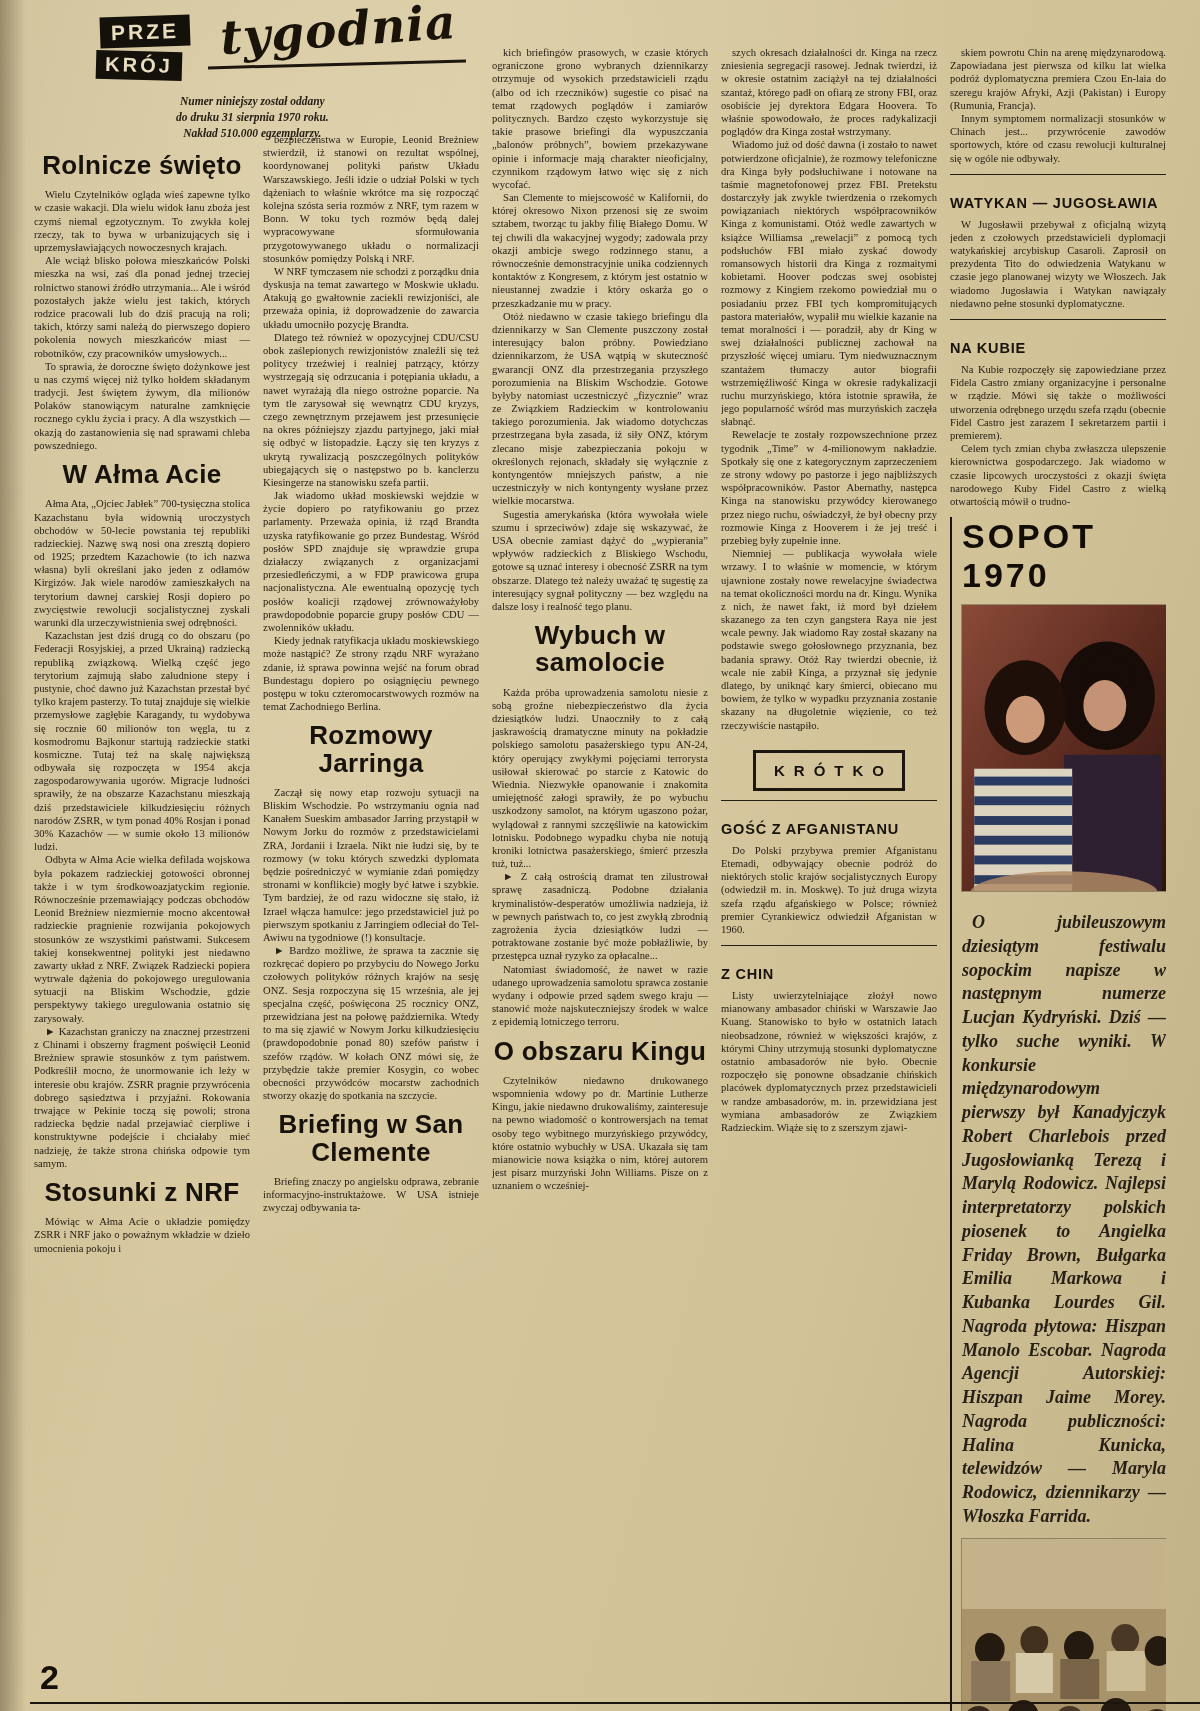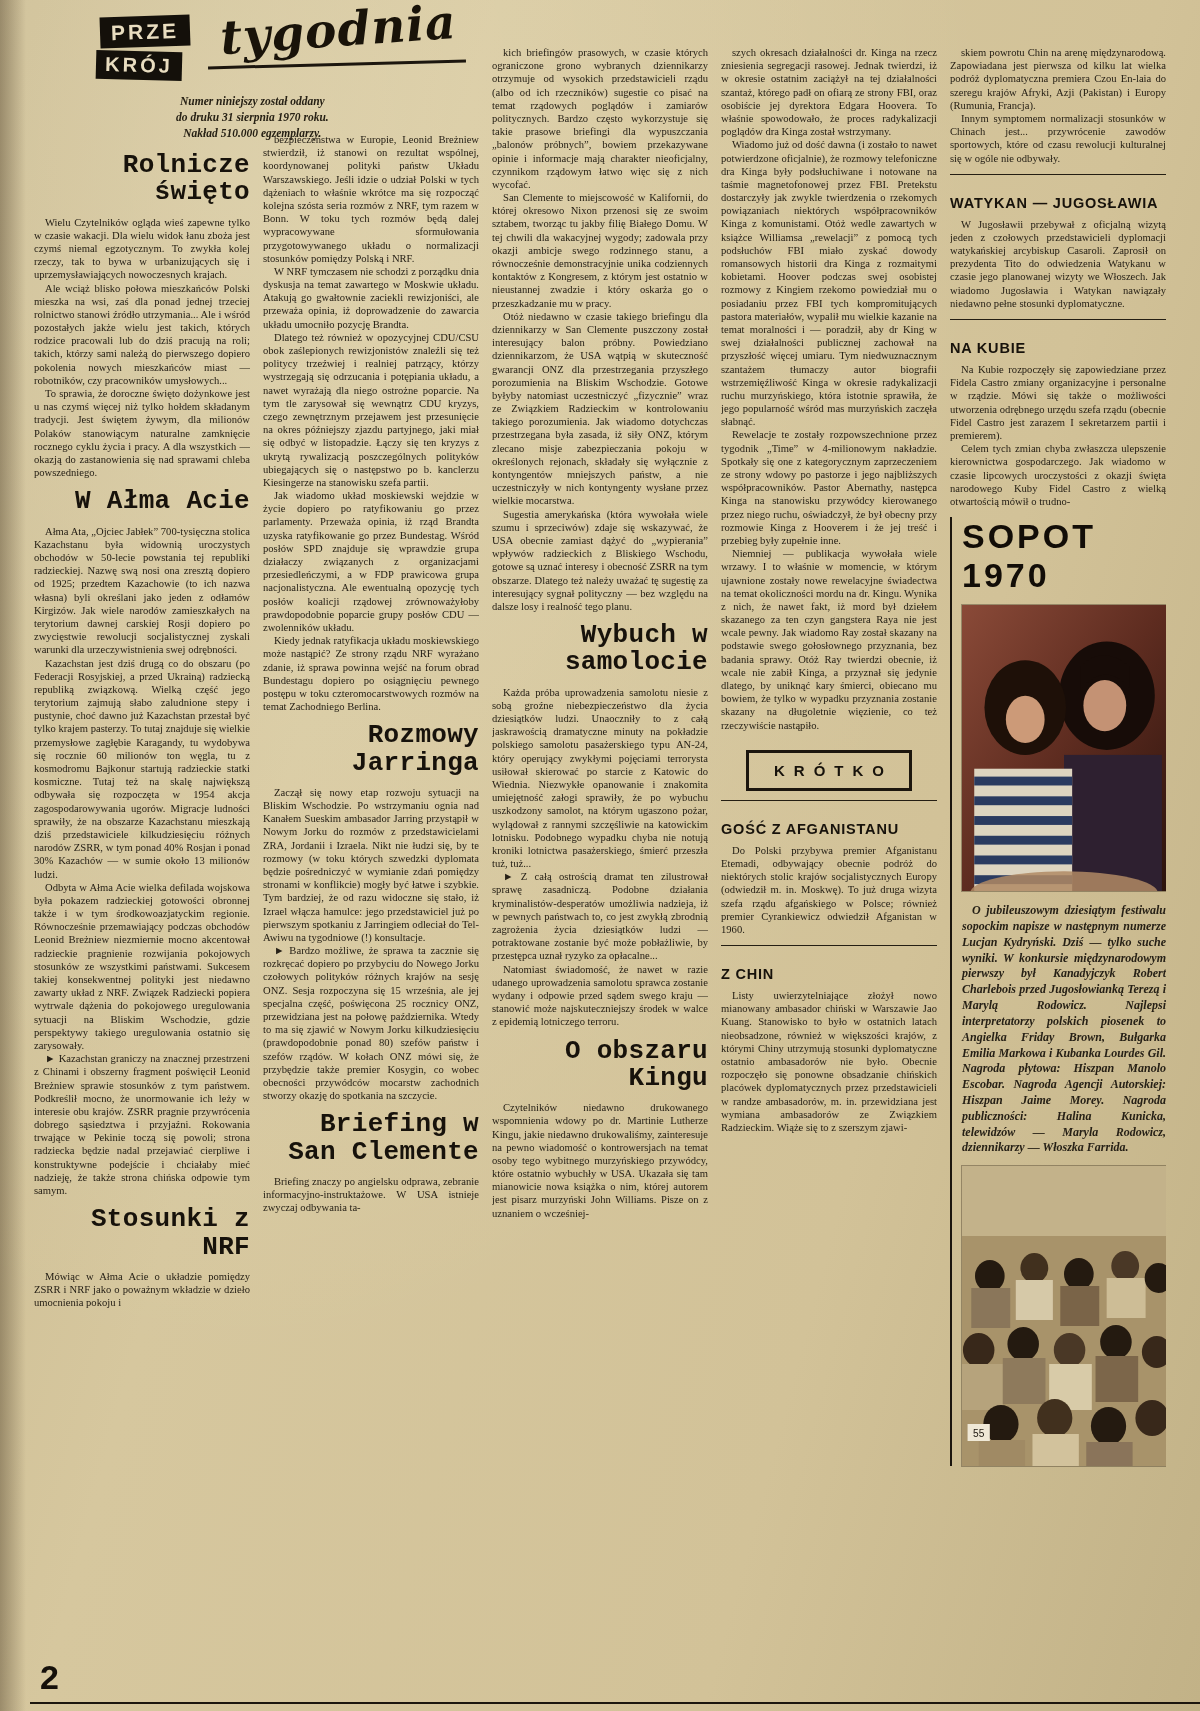--- a/index.html
+++ b/index.html
@@ -29,29 +29,29 @@
 
   
   .cols { position:absolute; left:34px; top:46px; width:1132px; height:1665px;
     display:flex; gap:13px; overflow:hidden; z-index:2; }
   .col { flex:1 1 0; min-width:0; overflow:hidden; }
   .col-1 { padding-top:98px; }
   .col-2 { padding-top:87px; }
 
   .sec + .sec { margin-top:9px; }
   .para { font-size:10.6px; line-height:1.245; text-align:justify; text-indent:11px; margin:0; }
-  .caption { font-style:italic; font-weight:bold; font-size:12px; line-height:1.32; text-align:justify; text-indent:10px; margin:12px 0 0; }
-
-  .head-xl { font-family:Liberation Mono, monospace; font-weight:700; font-size:26px;
-    letter-spacing:0.3px; text-align:right; line-height:1.05; margin:8px 0 9px; color:#17120b; }
+  .caption { font-style:italic; font-weight:bold; font-size:18px; line-height:1.32; text-align:justify; text-indent:10px; margin:20px 0 0; }
+
+  .head-xl { font-family:Liberation Sans, sans-serif; font-weight:700; font-size:26px;
+    letter-spacing:0.3px; text-align:center; line-height:1.05; margin:8px 0 9px; color:#17120b; }
   .head-caps { font-family:"Liberation Sans",sans-serif; font-weight:700; font-size:14.5px;
     letter-spacing:0.8px; margin:0 0 7px; color:#17120b; }
   .sec-rule { border-top:1.5px solid #241e13; padding-top:20px; margin-top:12px; }
 
-  .krotko-box { width:166px; margin:18px auto 6px; border:3px solid #1c160e; padding:9px 2px 8px; text-align:center; }
+  .krotko-box { width:152px; margin:18px auto 6px; border:3px solid #1c160e; padding:9px 2px 8px; text-align:center; }
   .krotko-box span { font-family:"Liberation Sans",sans-serif; font-weight:700; font-size:15px;
     letter-spacing:9px; padding-left:9px; color:#17120b; }
 
   .sopot-sec { border-left:2.5px solid #1c160e; padding-left:10px; margin-top:14px; }
   .sopot-title { font-family:"Liberation Sans",sans-serif; font-weight:700; font-size:34px;
     letter-spacing:3px; margin:6px 0 10px; color:#120d07; }
 
   .photo { width:100%; overflow:hidden; margin:4px 0 8px; box-shadow:0 0 0 1px rgba(40,30,15,0.35); }
   .photo svg { display:block; width:100%; height:100%; }
   .photo-1 { height:286px; }

